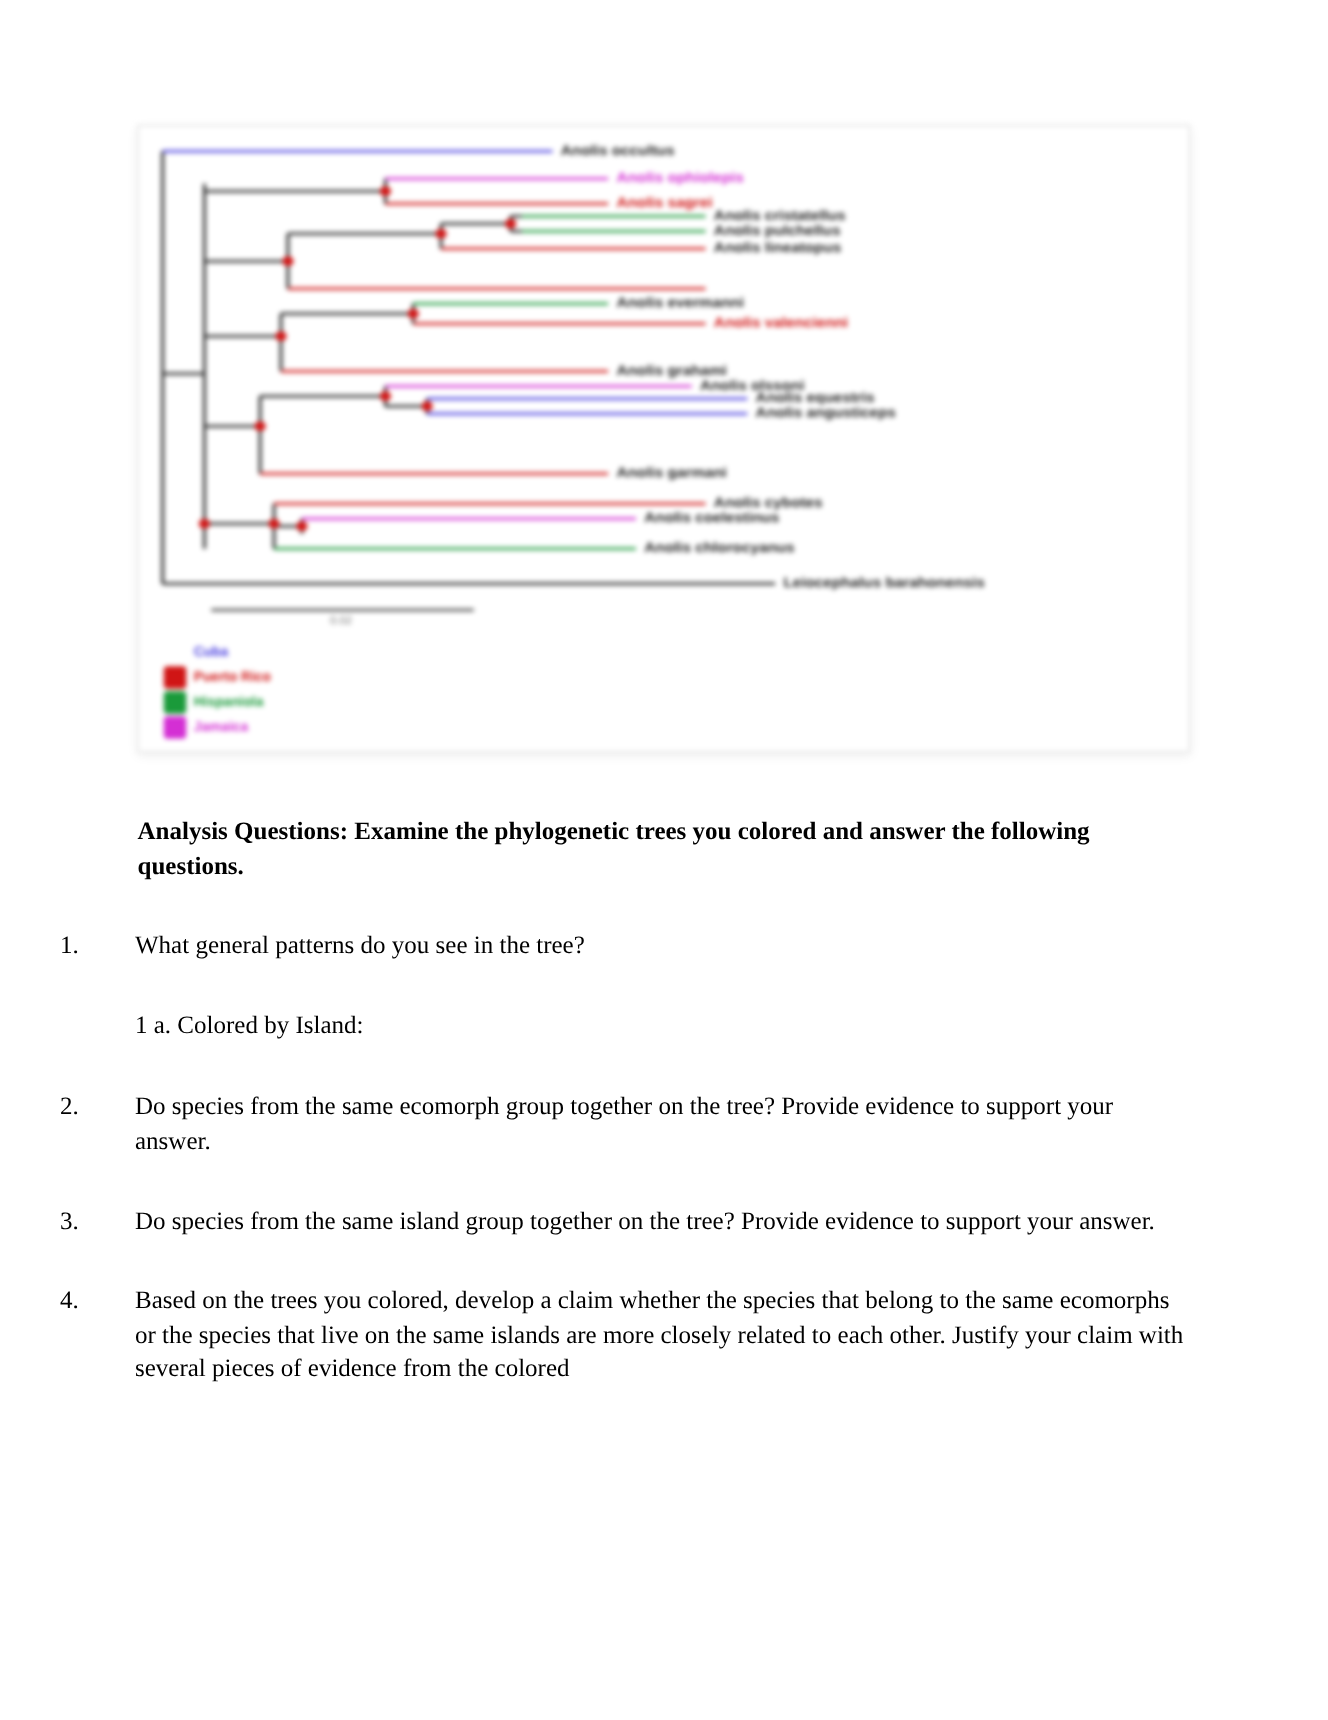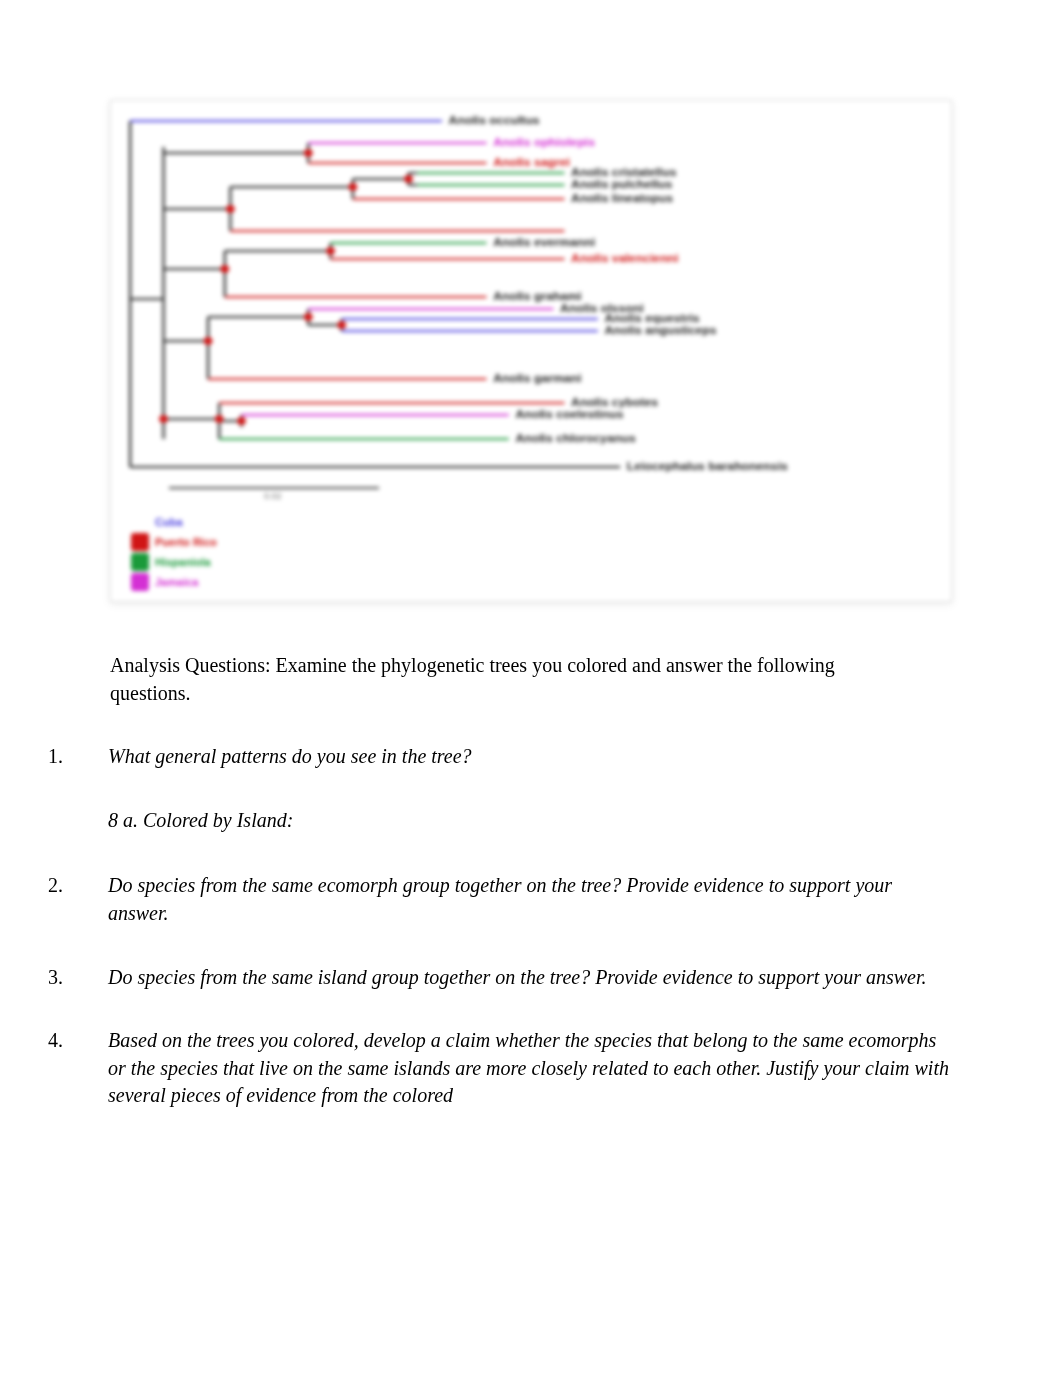--- a/index.html
+++ b/index.html
@@ -75,38 +75,38 @@
       font-size: 11px;
       font-weight: bold;
     }
 
     .intro {
       margin-left: 60px;
       margin-right: 110px;
       margin-bottom: 36px;
       font-size: 20px;
       line-height: 1.38;
+      font-weight: bold;
     }
     .question-row {
       display: flex;
       margin-bottom: 36px;
       margin-right: 60px;
       font-size: 20px;
       line-height: 1.38;
     }
     .q-number {
       width: 60px;
       flex-shrink: 0;
       text-align: left;
       padding-left: 0;
       margin-left: -2px;
     }
     .q-body {
       flex: 1;
-      font-style: italic;
     }
     .sub {
       margin-top: 36px;
       margin-bottom: 2px;
     }
     .sub:first-of-type { margin-top: 36px; }
 
     .c-blue   { color: #4a3fe0; }
     .c-red    { color: #d01515; }
     .c-green  { color: #1a9a3a; }
@@ -230,21 +230,21 @@
     </div>
   </div>
 </div>
 
 <p class="intro">Analysis Questions:   Examine the phylogenetic trees you colored and answer the following questions.</p>
 
 <div class="question-row">
   <div class="q-number">1.</div>
   <div class="q-body">
     <div>What general patterns do you see in the tree?</div>
-    <div class="sub">8 a. Colored by Island:</div>
+    <div class="sub">1 a. Colored by Island:</div>
   </div>
 </div>
 
 <div class="question-row">
   <div class="q-number">2.</div>
   <div class="q-body">Do species from the same ecomorph group together on the tree? Provide evidence to support your answer.</div>
 </div>
 
 <div class="question-row">
   <div class="q-number">3.</div>

